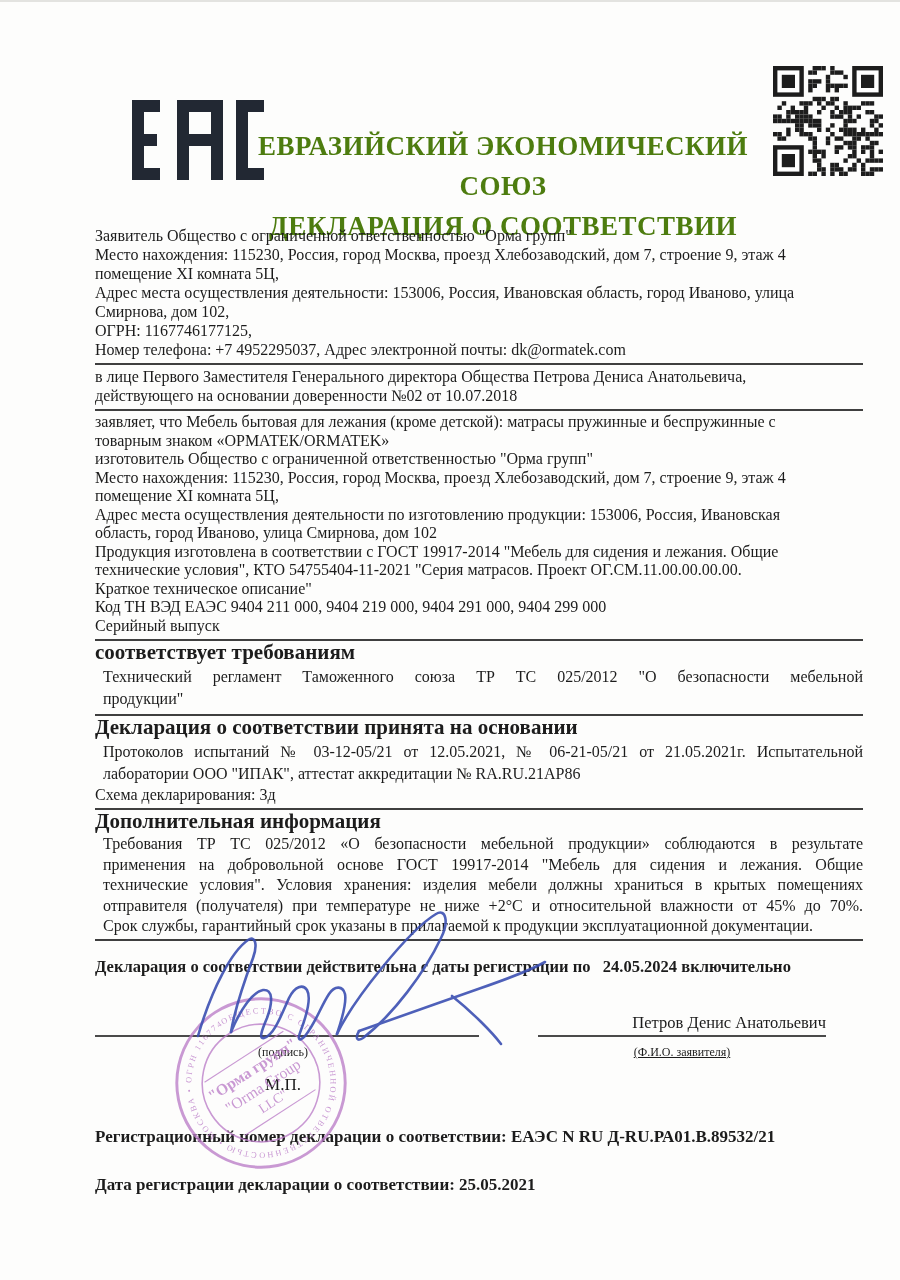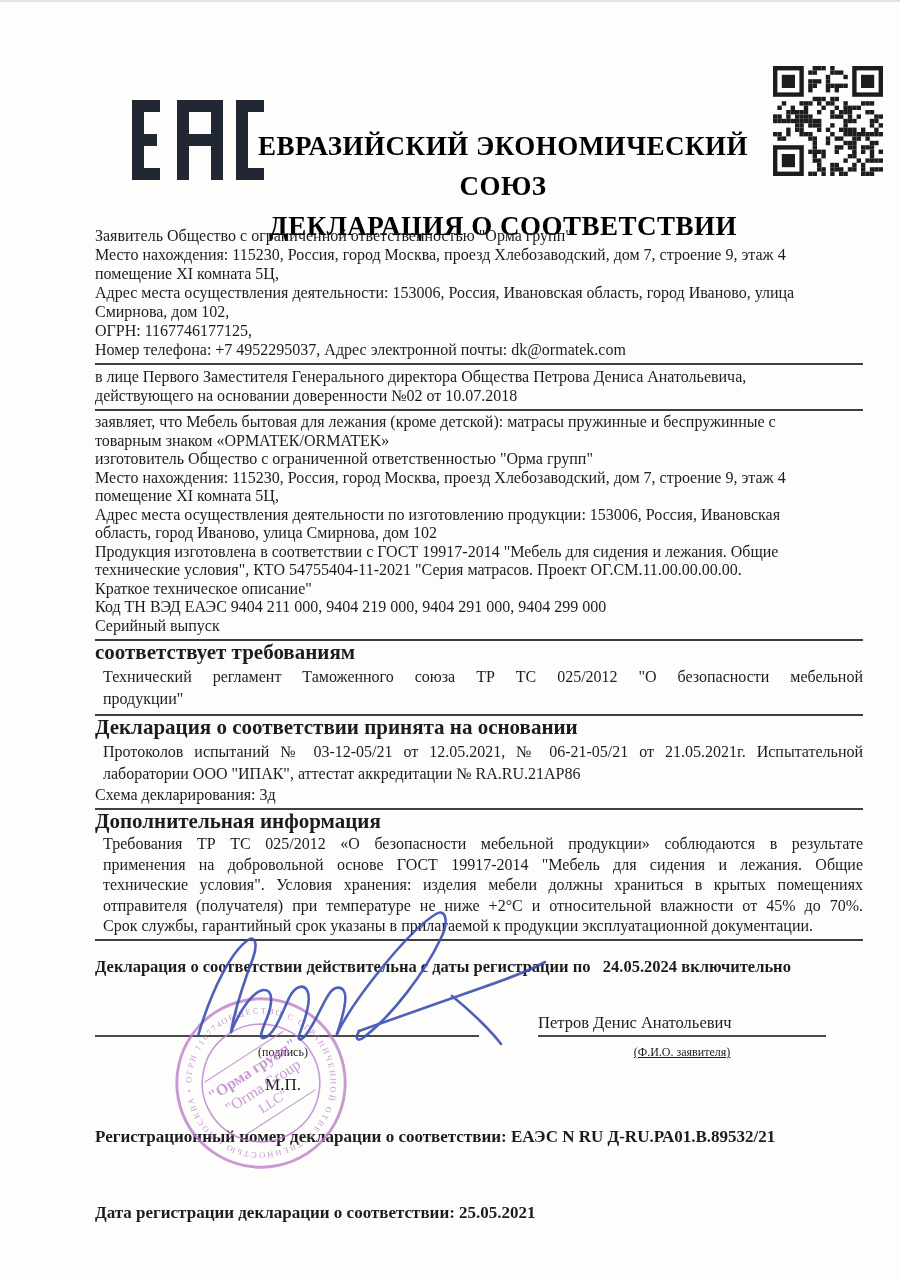--- a/index.html
+++ b/index.html
@@ -6,21 +6,21 @@
     --text:#1c1c1c; --rule:#3f3f3f; --stamp:#bb7dc8; --signature:#3c50b2;
   }
   html,body{margin:0;padding:0;}
   body{width:900px;height:1280px;background:#e9e9e9;font-family:"Liberation Serif", serif;color:var(--text);}
   .page{position:relative;width:900px;height:1280px;background:#fdfdfc;overflow:hidden;}
   .page::before{content:"";position:absolute;left:0;top:0;width:900px;height:2px;background:#e3e3e0;}
 
   
   .eac-logo{position:absolute;left:132px;top:100px;width:136px;height:80px;}
   .doc-title{position:absolute;left:233px;top:126px;width:540px;text-align:center;
-    font-weight:bold;font-size:27px;line-height:40px;letter-spacing:.5px;color:#000000;}
+    font-weight:bold;font-size:27px;line-height:40px;letter-spacing:.5px;color:#4d7c0f;}
   .qr{position:absolute;left:773px;top:66px;width:110px;height:110px;}
 
   
   .content{position:absolute;left:95px;top:224px;width:768px;font-size:16px;}
   .sec{padding:2px 0 4px;}
   .rule{border-top:2px solid var(--rule);}
   .p{margin:0;white-space:pre-line;line-height:19px;}
   .sec3 .p{line-height:18.5px;}
   .heading{font-weight:bold;font-size:21px;line-height:19px;}
   .jpara{margin-top:4px;padding-left:8px;line-height:22px;}
@@ -32,24 +32,24 @@
 
   
   .footer{position:absolute;left:95px;top:939px;width:768px;height:300px;border-top:2px solid var(--rule);}
   .validity{margin:16px 0 0 0;font-weight:bold;font-size:16.5px;line-height:20px;white-space:pre-wrap;}
   .sigline{position:absolute;top:94px;border-bottom:2px solid #4a4a4a;height:0;}
   .sigline.left{left:0;width:384px;}
   .sigline.right{left:443px;width:288px;}
   .caption{position:absolute;top:101px;text-align:center;font-size:12px;line-height:20px;}
   .caption.podpis{left:88px;width:200px;}
   .caption.fio{left:443px;width:288px;text-decoration:underline;}
-  .signatory{position:absolute;top:72px;left:443px;width:288px;text-align:left;font-size:16.5px;line-height:20px;}
+  .signatory{position:absolute;top:72px;left:443px;width:288px;text-align:right;font-size:16.5px;line-height:20px;}
   .mp{position:absolute;top:134px;left:88px;width:200px;text-align:center;font-size:17px;}
   .regline{position:absolute;left:0;margin:0;font-weight:bold;font-size:17px;line-height:20px;}
-  .reg{top:186px;} .date{top:234px;margin-top:28px;}
+  .reg{top:186px;} .date{top:234px;}
 
   
   .stamp{position:absolute;left:168px;top:990px;width:186px;height:186px;color:var(--stamp);opacity:.78;}
   .stamp text{fill:currentColor;stroke:none;font-family:"Liberation Serif", serif;}
   .stamp .c1{font-size:16px;font-weight:bold;}
   .stamp .c2{font-size:16px;}
   .stamp .c3{font-size:14px;}
   .stamp .ringtext{font-size:8.5px;letter-spacing:2px;}
   .signature{position:absolute;left:150px;top:878px;width:420px;height:190px;color:var(--signature);}
 </style>

